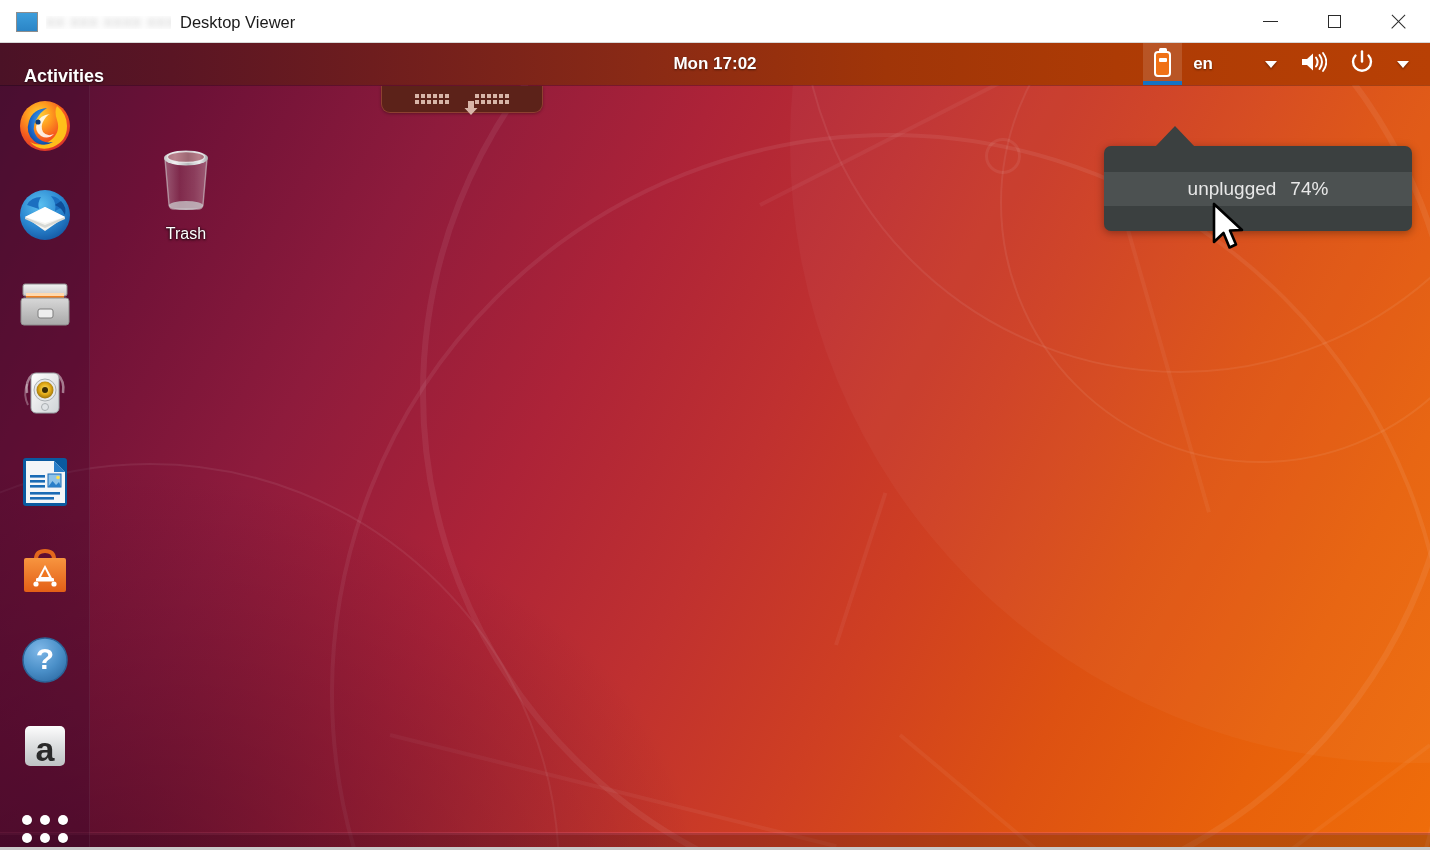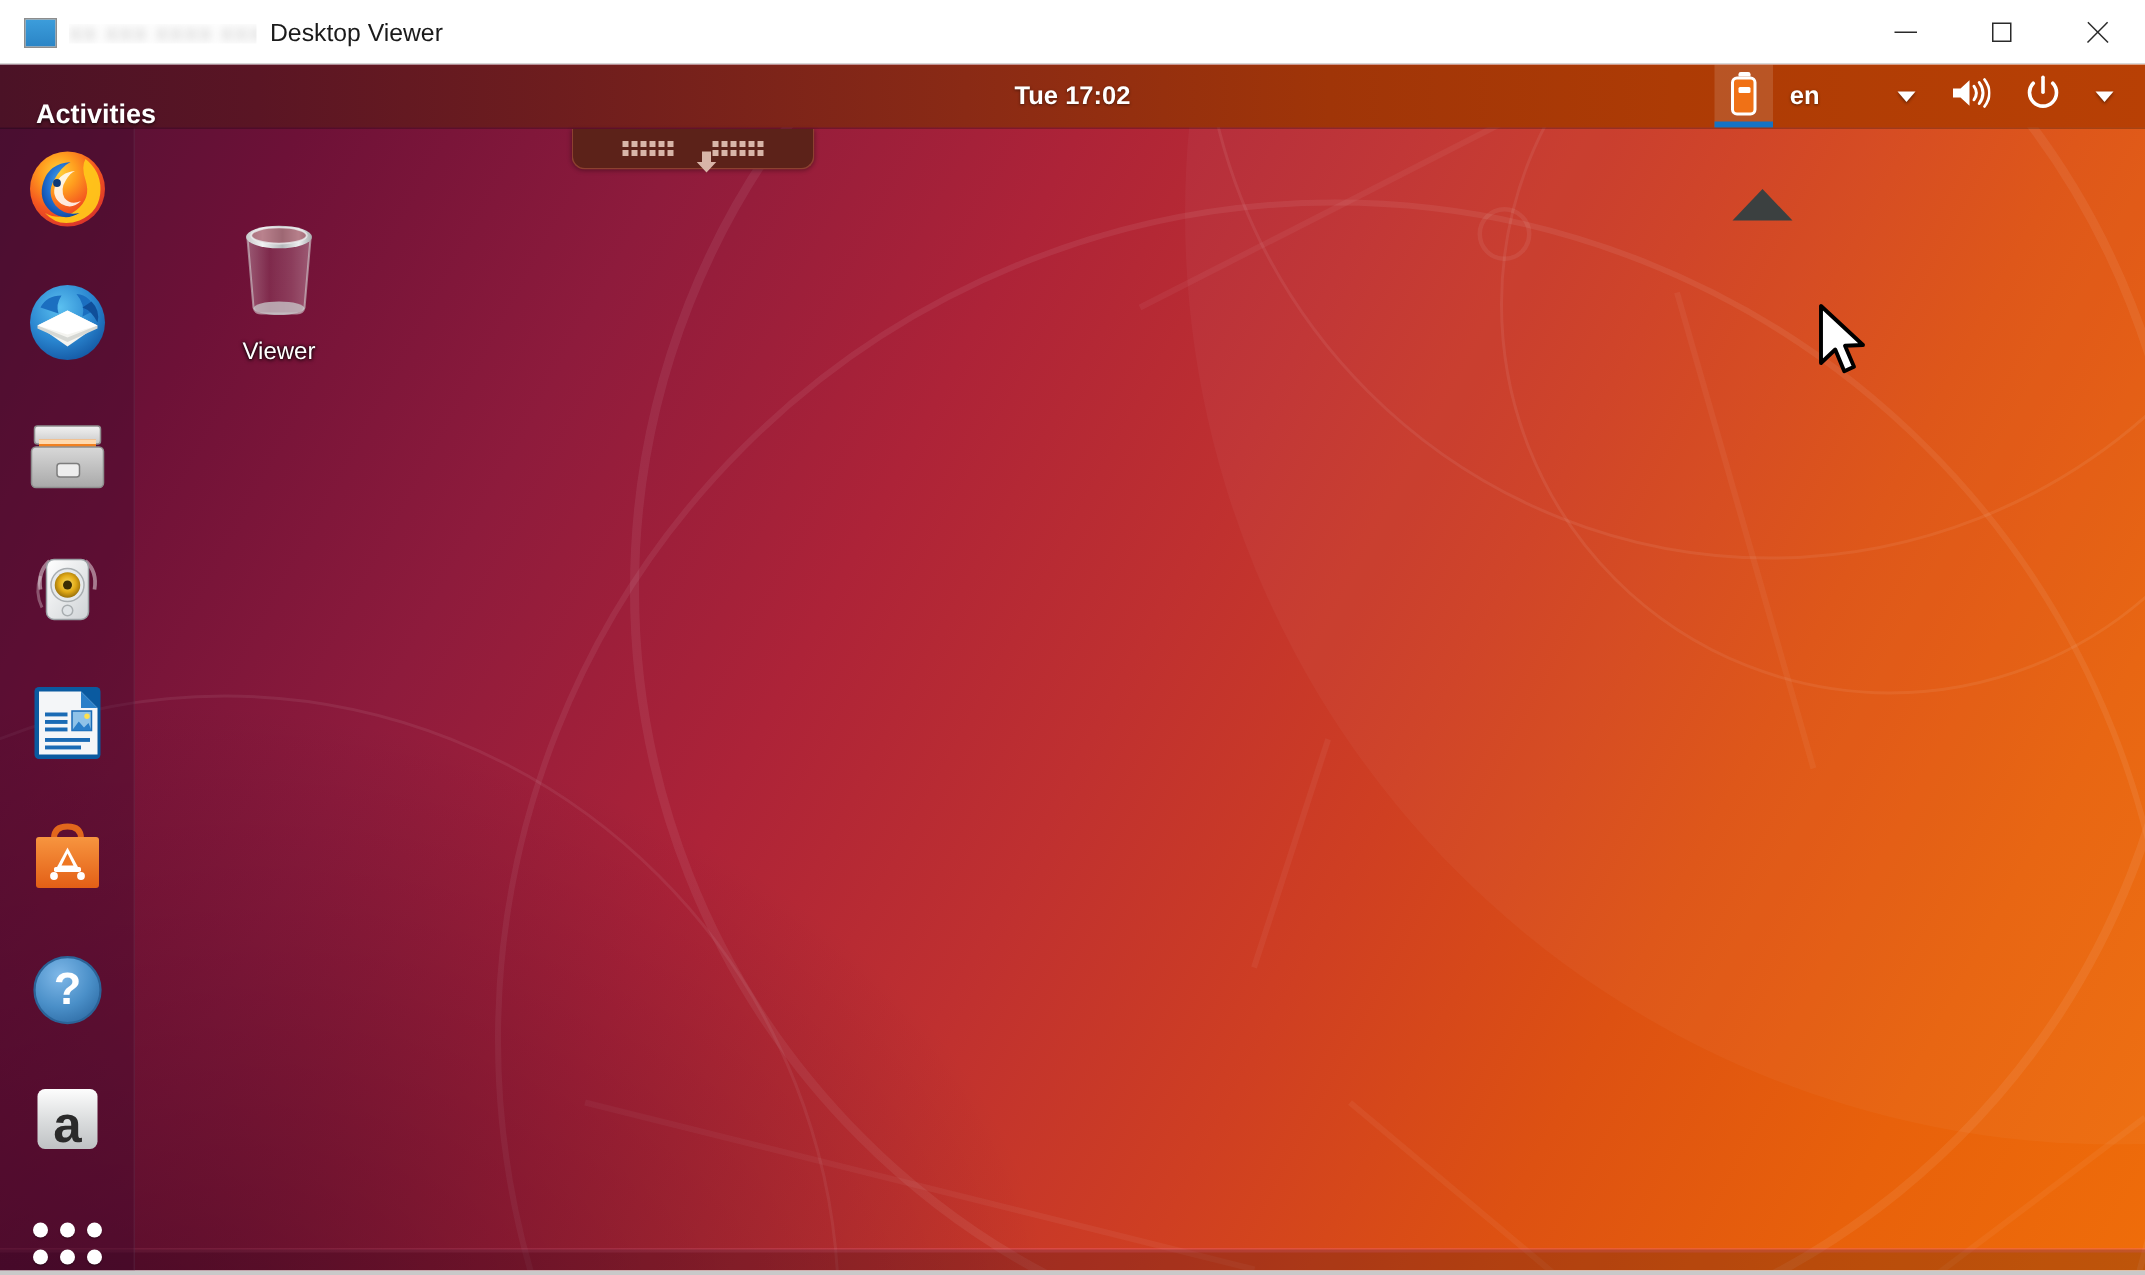--- a/index.html
+++ b/index.html
@@ -436,21 +436,21 @@
               <stop offset="100%" stop-color="#a8acae"></stop>
             </linearGradient>
           </defs>
           <path d="M11 16 L15 62 Q16 66 20 66 L44 66 Q48 66 49 62 L53 16 Z" fill="url(#binGlass)" stroke="#d9dadb" stroke-opacity=".55" stroke-width="1.4"></path>
           <ellipse cx="32" cy="62.5" rx="17" ry="4.5" fill="#c9cbcc" fill-opacity=".75"></ellipse>
           <ellipse cx="32" cy="15" rx="22" ry="7.5" fill="url(#binRim)"></ellipse>
           <ellipse cx="32" cy="14" rx="18.5" ry="5.4" fill="#8a2438" fill-opacity=".55"></ellipse>
           <ellipse cx="32" cy="14" rx="18.5" ry="5.4" fill="none" stroke="#eceeef" stroke-opacity=".8" stroke-width="1.2"></ellipse>
         </svg>
       </span>
-      <span class="label">Viewer</span>
+      <span class="label">Trash</span>
     </div>
 
     <div class="dock">
 
       <div class="dock-item">
         <span>
           <svg width="56" height="56" viewBox="0 0 56 56">
             <defs>
               <radialGradient id="ffBody" cx="38%" cy="28%" r="80%">
                 <stop offset="0%" stop-color="#ffd43b"></stop>
@@ -627,21 +627,21 @@
         </span>
       </div>
     </div>
 
     <div class="topbar">
       <div class="activities">
         <span>Activities</span>
       </div>
 
       <div class="clock">
-        <span>Tue 17:02</span>
+        <span>Mon 17:02</span>
       </div>
 
       <div class="tray">
 
         <div class="tray-item active">
           <span class="battery"></span>
         </div>
 
         <div class="tray-item">
           <span class="kbd-label">en</span>
@@ -704,20 +704,26 @@
         <i></i>
           <i></i>
           <i></i>
           <i></i>
           <i></i>
           <i></i>
       </span>
     </div>
 
     <div class="tooltip-arrow"></div>
+    <div class="tooltip">
+      <div class="tooltip-row">
+        <span>unplugged</span>
+        <span>74%</span>
+      </div>
+    </div>
 
     <span class="cursor">
       <svg width="40" height="52" viewBox="0 0 40 52">
         <path d="M3 2 L3 40 L12.5 31 L18.5 45.5 L25 42.5 L19 28.5 L31 28 Z" fill="#ffffff" stroke="#000000" stroke-width="2.6" stroke-linejoin="round"></path>
       </svg>
     </span>
 
   </div>
 </div>
 

